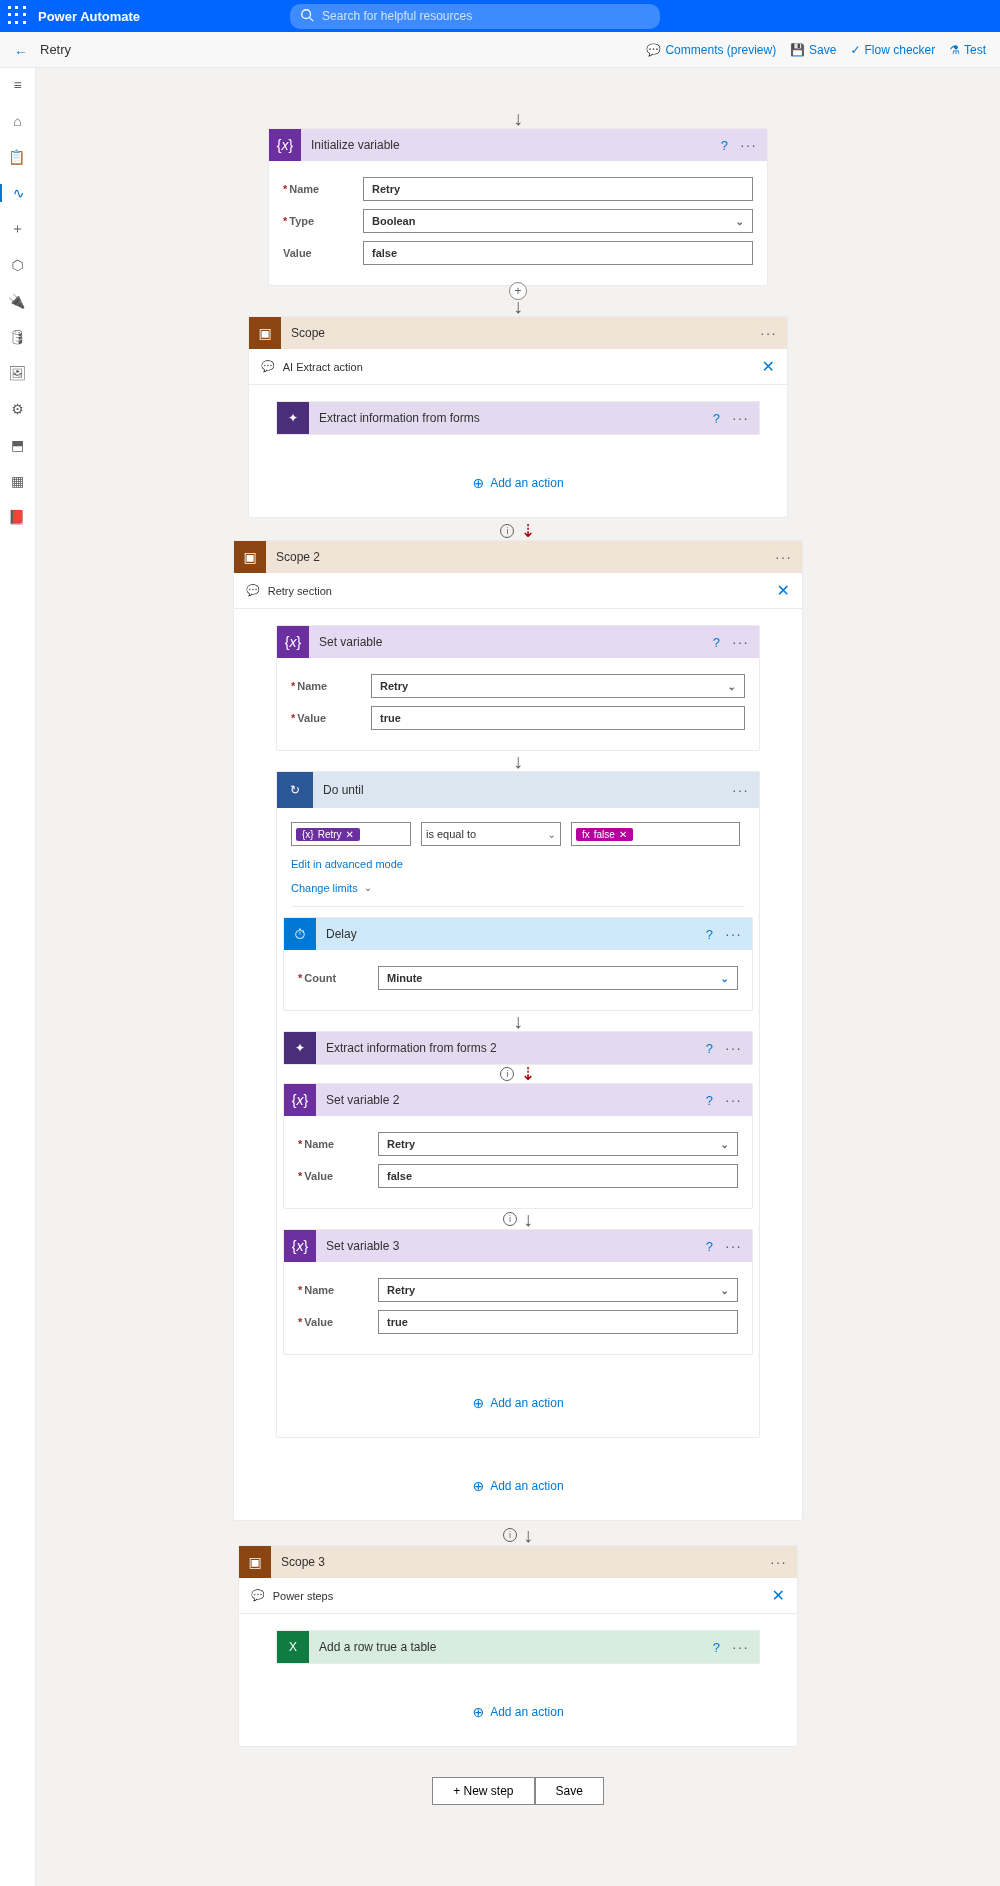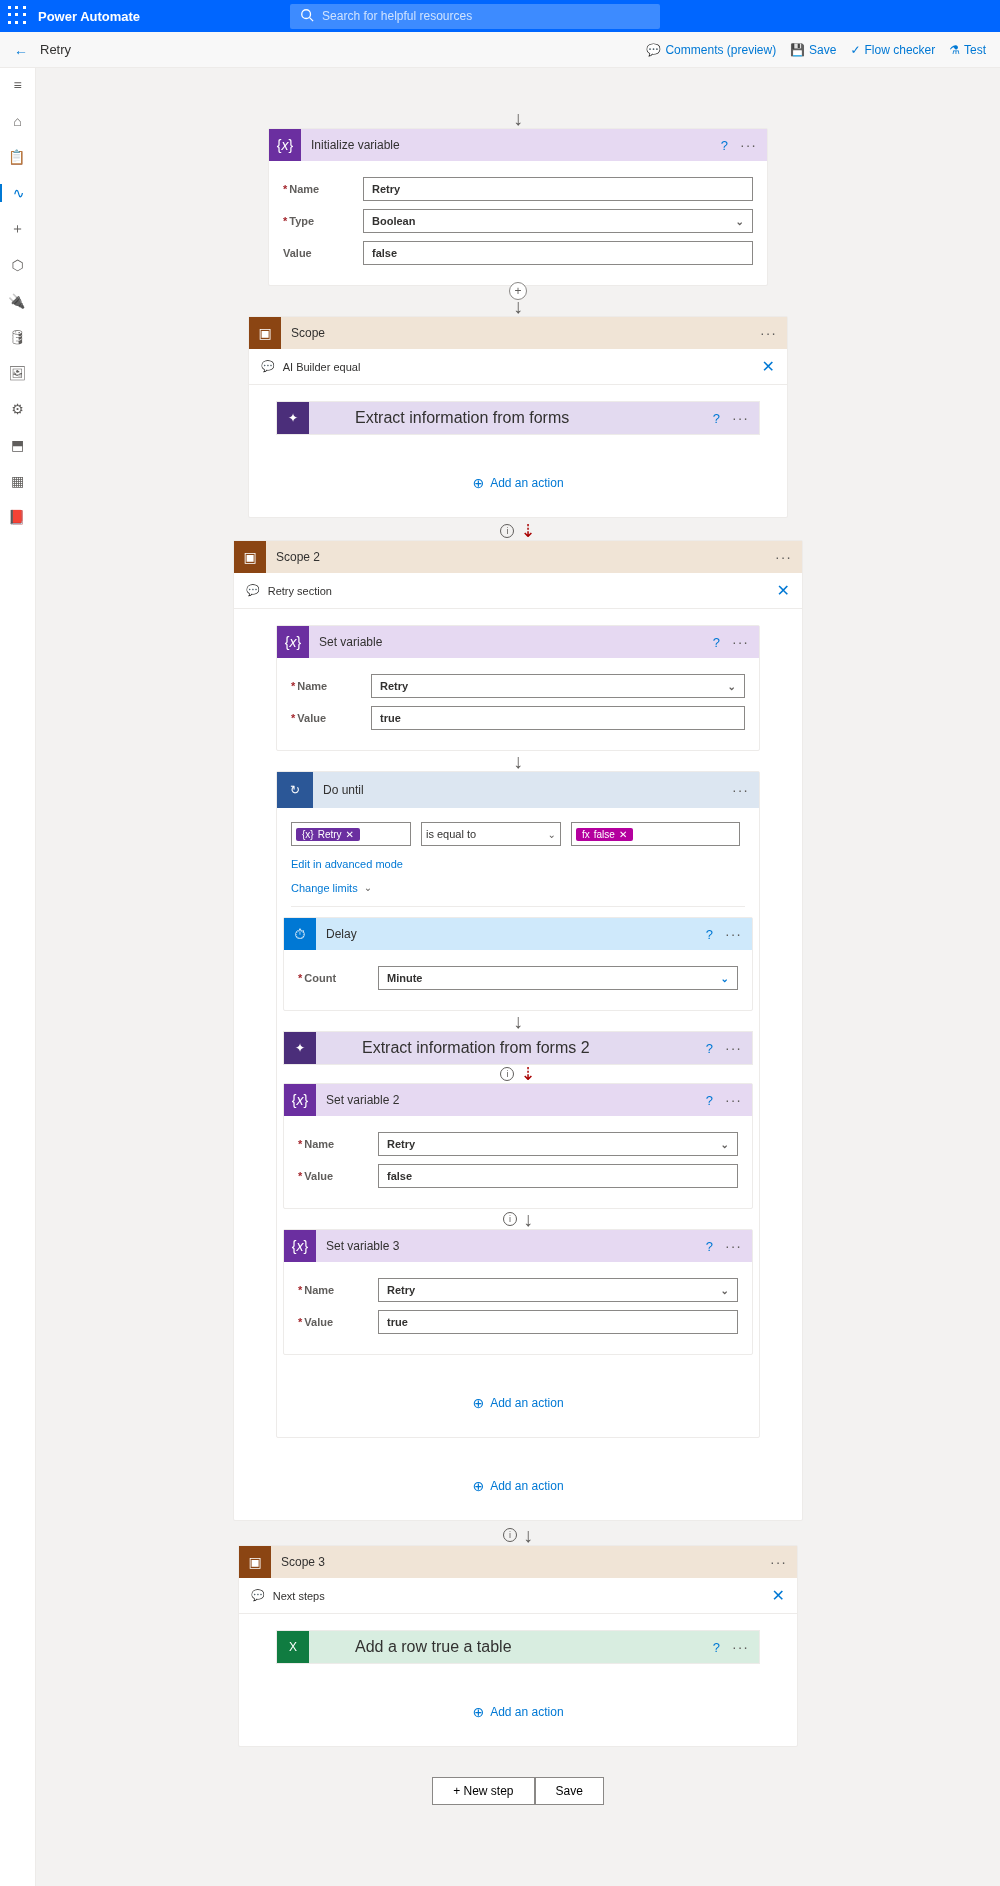--- a/index.html
+++ b/index.html
@@ -1,21 +1,21 @@
 <!DOCTYPE html>
 <html><head>
 <meta charset="utf-8">
 <style>
 * { margin: 0; padding: 0; box-sizing: border-box; font-family: "Segoe UI", -apple-system, sans-serif; }
 body { background: #f3f2f1; width: 1000px; font-size: 12px; color: #323130; }
 .topbar { background: #0066ff; height: 32px; display: flex; align-items: center; padding: 0 8px; color: white; }
 .waffle { width: 20px; height: 20px; display: grid; grid-template-columns: repeat(3,1fr); grid-template-rows: repeat(3,1fr); gap: 2px; margin-right: 10px; cursor: pointer; }
 .waffle span { background: white; width: 3px; height: 3px; }
 .app-title { font-weight: 600; font-size: 13px; }
-.search-box { margin-left: 150px; background: #3d8bff; border-radius: 2px; display: flex; align-items: center; padding: 4px 10px; width: 370px; }
+.search-box { margin-left: 150px; background: #3d8bff; border-radius: 10px; display: flex; align-items: center; padding: 4px 10px; width: 370px; }
 .search-box input { background: transparent; border: none; outline: none; color: white; font-size: 12px; margin-left: 8px; flex: 1; }
 .search-box input::placeholder { color: #cfe3ff; }
 .breadcrumb-bar { background: #f8f8f8; height: 36px; display: flex; align-items: center; padding: 0 14px; border-bottom: 1px solid #edebe9; }
 .back-arrow { color: #0078d4; margin-right: 12px; cursor: pointer; font-size: 14px; }
 .flow-title { font-size: 13px; color: #323130; }
 .top-actions { margin-left: auto; display: flex; gap: 14px; font-size: 12px; color: #0078d4; align-items: center; }
 .top-actions .act { display: flex; align-items: center; gap: 4px; cursor: pointer; }
 .layout { display: flex; }
 .leftnav { width: 36px; background: #fff; border-right: 1px solid #edebe9; display: flex; flex-direction: column; align-items: center; padding-top: 8px; gap: 18px; min-height: 1820px; }
 .nav-ic { width: 18px; height: 18px; display: flex; align-items: center; justify-content: center; color: #605e5c; font-size: 14px; }
@@ -50,21 +50,21 @@
 .field-label.req::before { content: "*"; color: #a4262c; margin-right: 2px; }
 .field-input { flex: 1; border: 1px solid #8a8886; height: 24px; padding: 0 8px; font-size: 11px; background: white; display: flex; align-items: center; justify-content: space-between; }
 .chev { color: #605e5c; font-size: 10px; }
 .chev.blue { color: #0078d4; }
 .comment-bar { display: flex; align-items: center; padding: 8px 12px; border-bottom: 1px solid #edebe9; gap: 8px; font-size: 11px; }
 .comment-bar .close-x { margin-left: auto; color: #0078d4; font-size: 16px; cursor: pointer; }
 .scope-body { padding: 16px 8px; display: flex; flex-direction: column; align-items: center; }
 .mini-step { width: 484px; border: 1px solid #edebe9; }
 .mini-header { display: flex; align-items: center; height: 32px; padding-right: 10px; }
 .mini-header .icon-sq { width: 32px; height: 32px; display: flex; align-items: center; justify-content: center; color: white; }
-.mini-header .title { flex: 1; padding-left: 10px; font-size: 16px; margin-left: 36px; }
+.mini-header .title { flex: 1; padding-left: 10px; font-size: 12px; }
 .add-action { color: #0078d4; font-size: 12px; display: flex; align-items: center; gap: 6px; cursor: pointer; margin-top: 40px; margin-bottom: 10px; }
 .add-action-ic { font-size: 14px; }
 .do-until-header { background: #dce6f1; display: flex; align-items: center; height: 36px; padding-right: 10px; }
 .do-until-header .icon-sq { background: #2b5797; width: 36px; height: 36px; display: flex; align-items: center; justify-content: center; color: white; }
 .cond-row { display: flex; gap: 10px; padding: 14px 14px 6px; }
 .cond-box { border: 1px solid #8a8886; height: 24px; display: flex; align-items: center; padding: 0 4px; font-size: 11px; }
 .pill { display: inline-flex; align-items: center; border-radius: 2px; padding: 1px 6px; font-size: 10px; color: white; gap: 4px; }
 .pill.purple { background: #6b2fa0; }
 .pill.pink { background: #b4009e; }
 .pill .x { cursor: pointer; }
@@ -183,21 +183,21 @@
     <div class="step-card" style="width:540px">
       <div class="step-header orange-hdr">
         <div class="icon-sq orange-ic">▣</div>
         <div class="title">Scope</div>
         <div class="hdr-actions">
             <span class="more-ic">···</span>
           </div>
       </div>
       <div class="comment-bar">
         <span>💬</span>
-        <span>AI Builder equal</span>
+        <span>AI Extract action</span>
         <span class="close-x">✕</span>
       </div>
       <div class="scope-body">
         <div class="mini-step">
           <div class="mini-header dpurple-hdr">
             <div class="icon-sq dpurple-ic">✦</div>
             <div class="title">Extract information from forms</div>
             <div class="hdr-actions">
                 <span class="help-ic">?</span>
                 <span class="more-ic">···</span>
@@ -411,21 +411,21 @@
     <div class="step-card" style="width:560px">
       <div class="step-header orange-hdr">
         <div class="icon-sq orange-ic">▣</div>
         <div class="title">Scope 3</div>
         <div class="hdr-actions">
             <span class="more-ic">···</span>
           </div>
       </div>
       <div class="comment-bar">
         <span>💬</span>
-        <span>Next steps</span>
+        <span>Power steps</span>
         <span class="close-x">✕</span>
       </div>
       <div class="scope-body">
         <div class="mini-step">
           <div class="mini-header green-hdr">
               <div class="icon-sq green-ic">X</div>
               <div class="title">Add a row true a table</div>
               <div class="hdr-actions">
                 <span class="help-ic">?</span>
                 <span class="more-ic">···</span>

